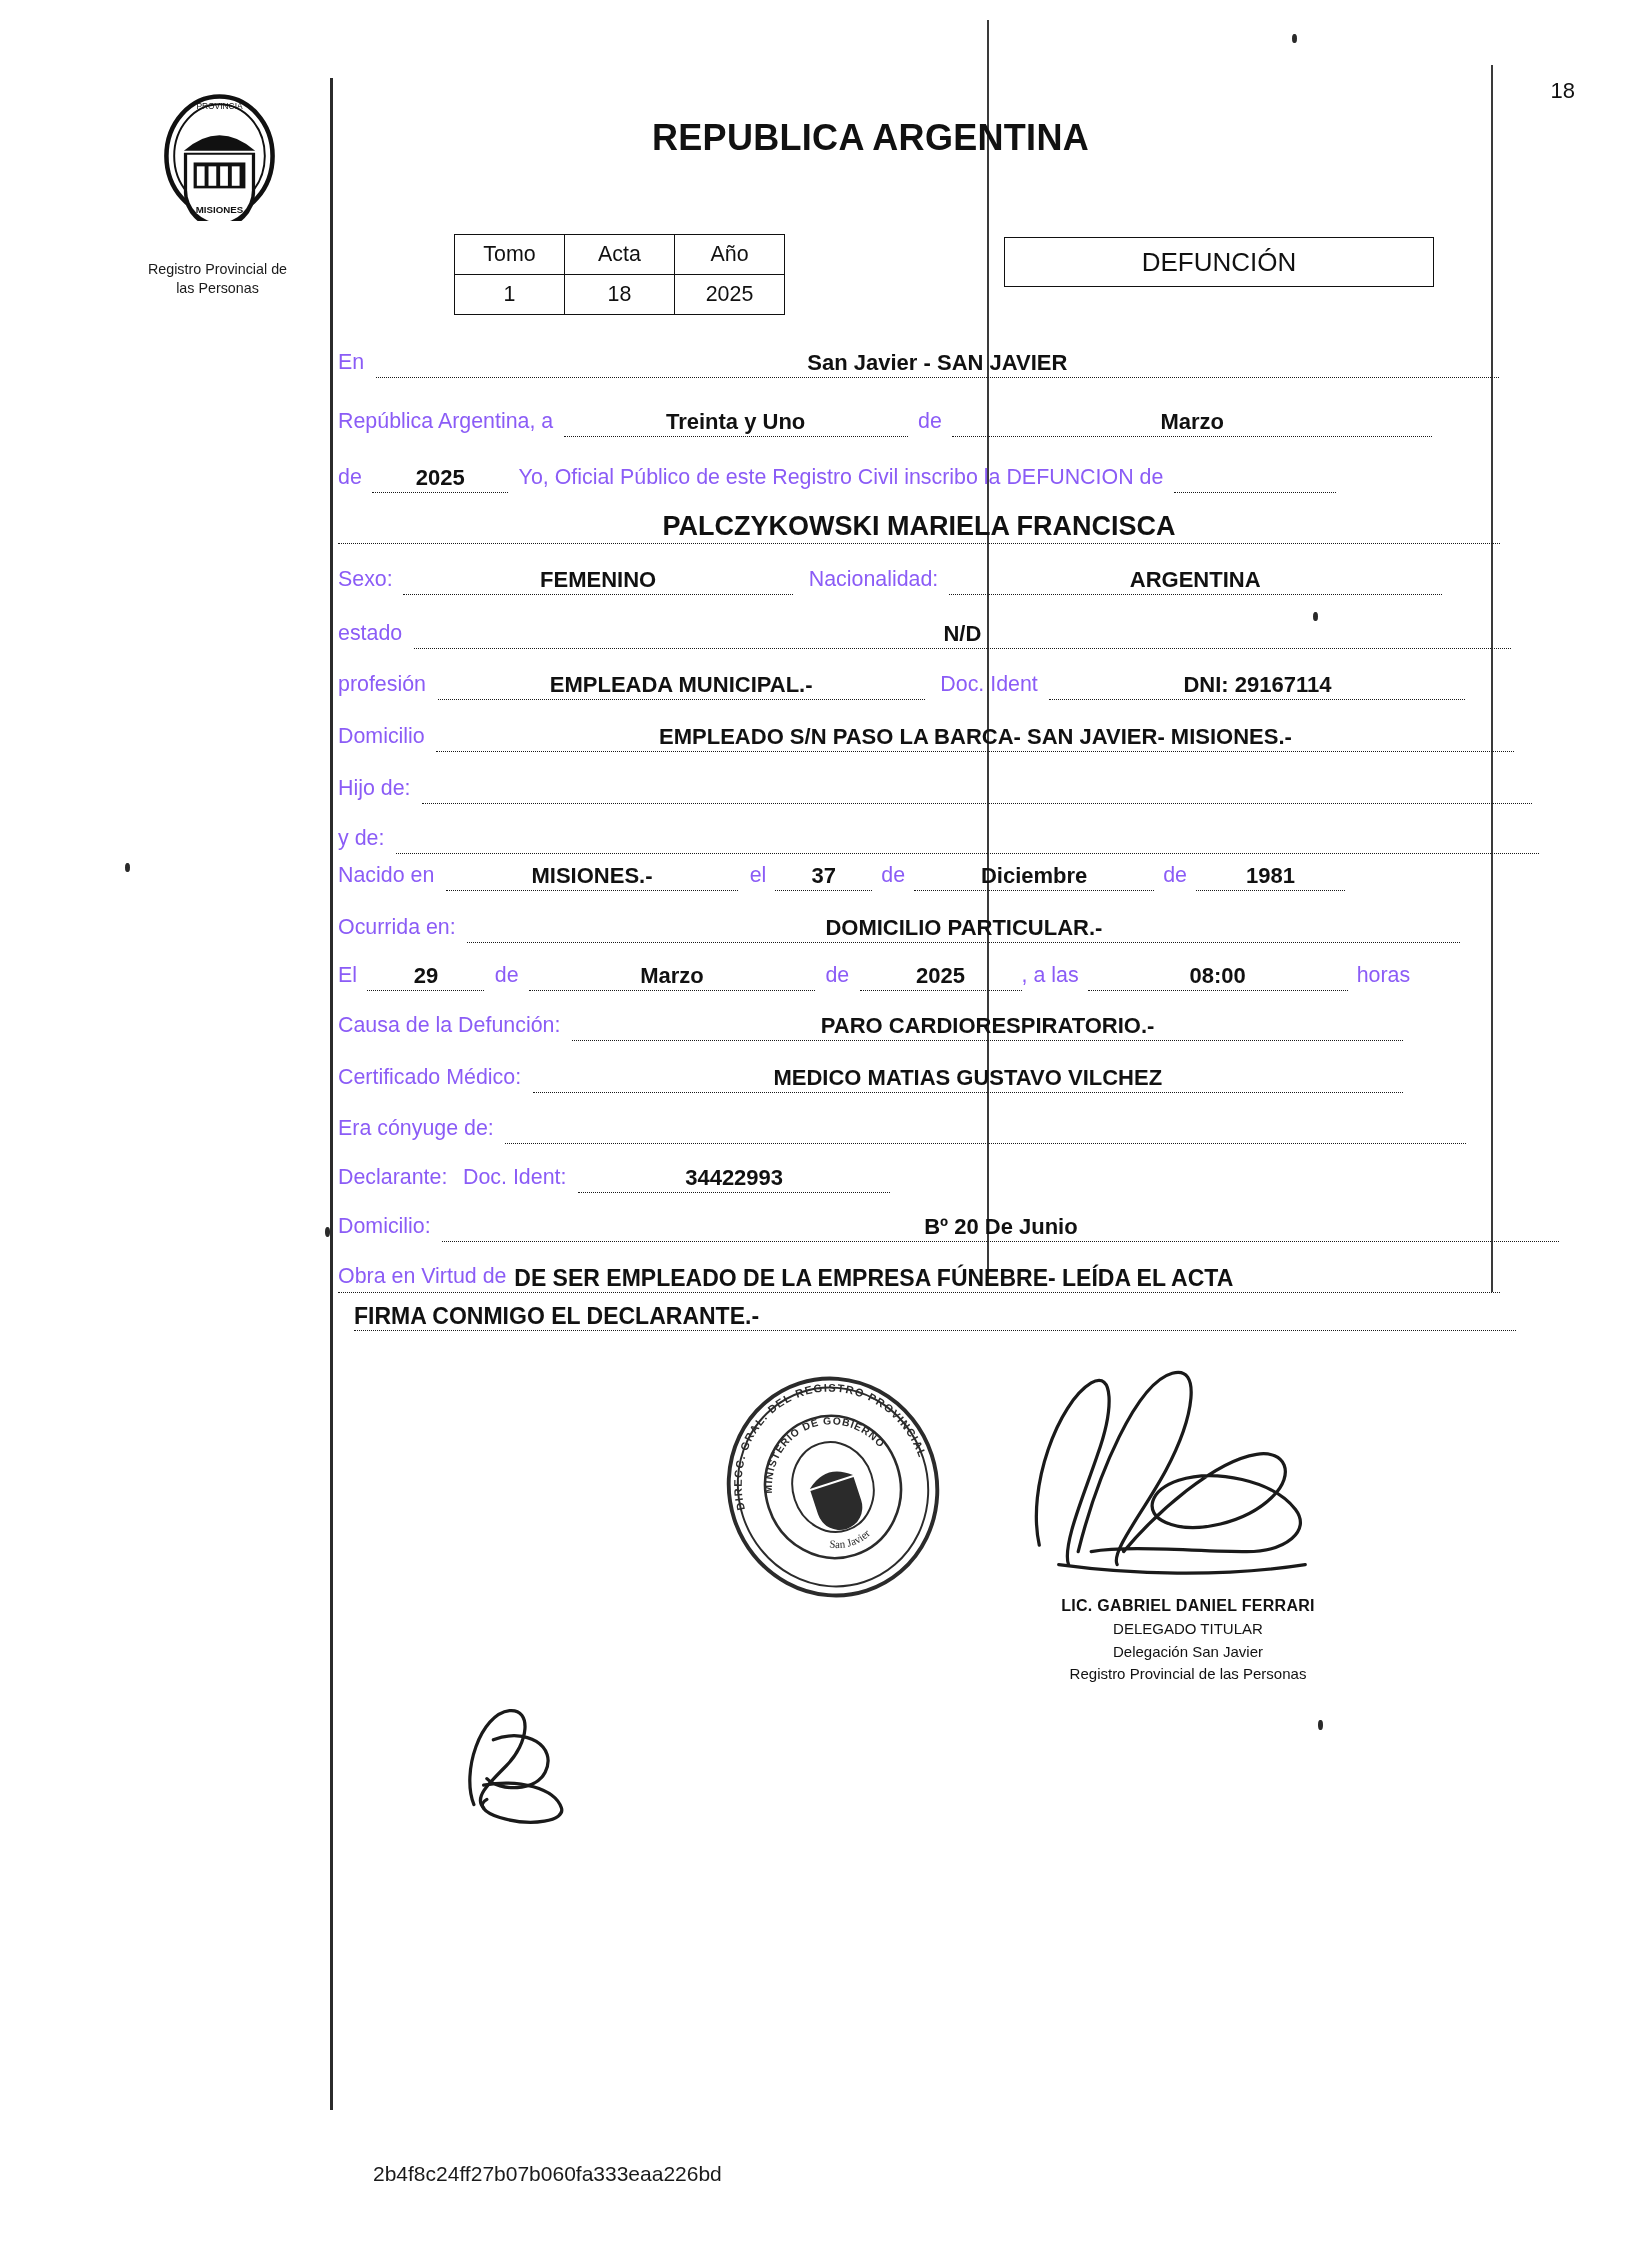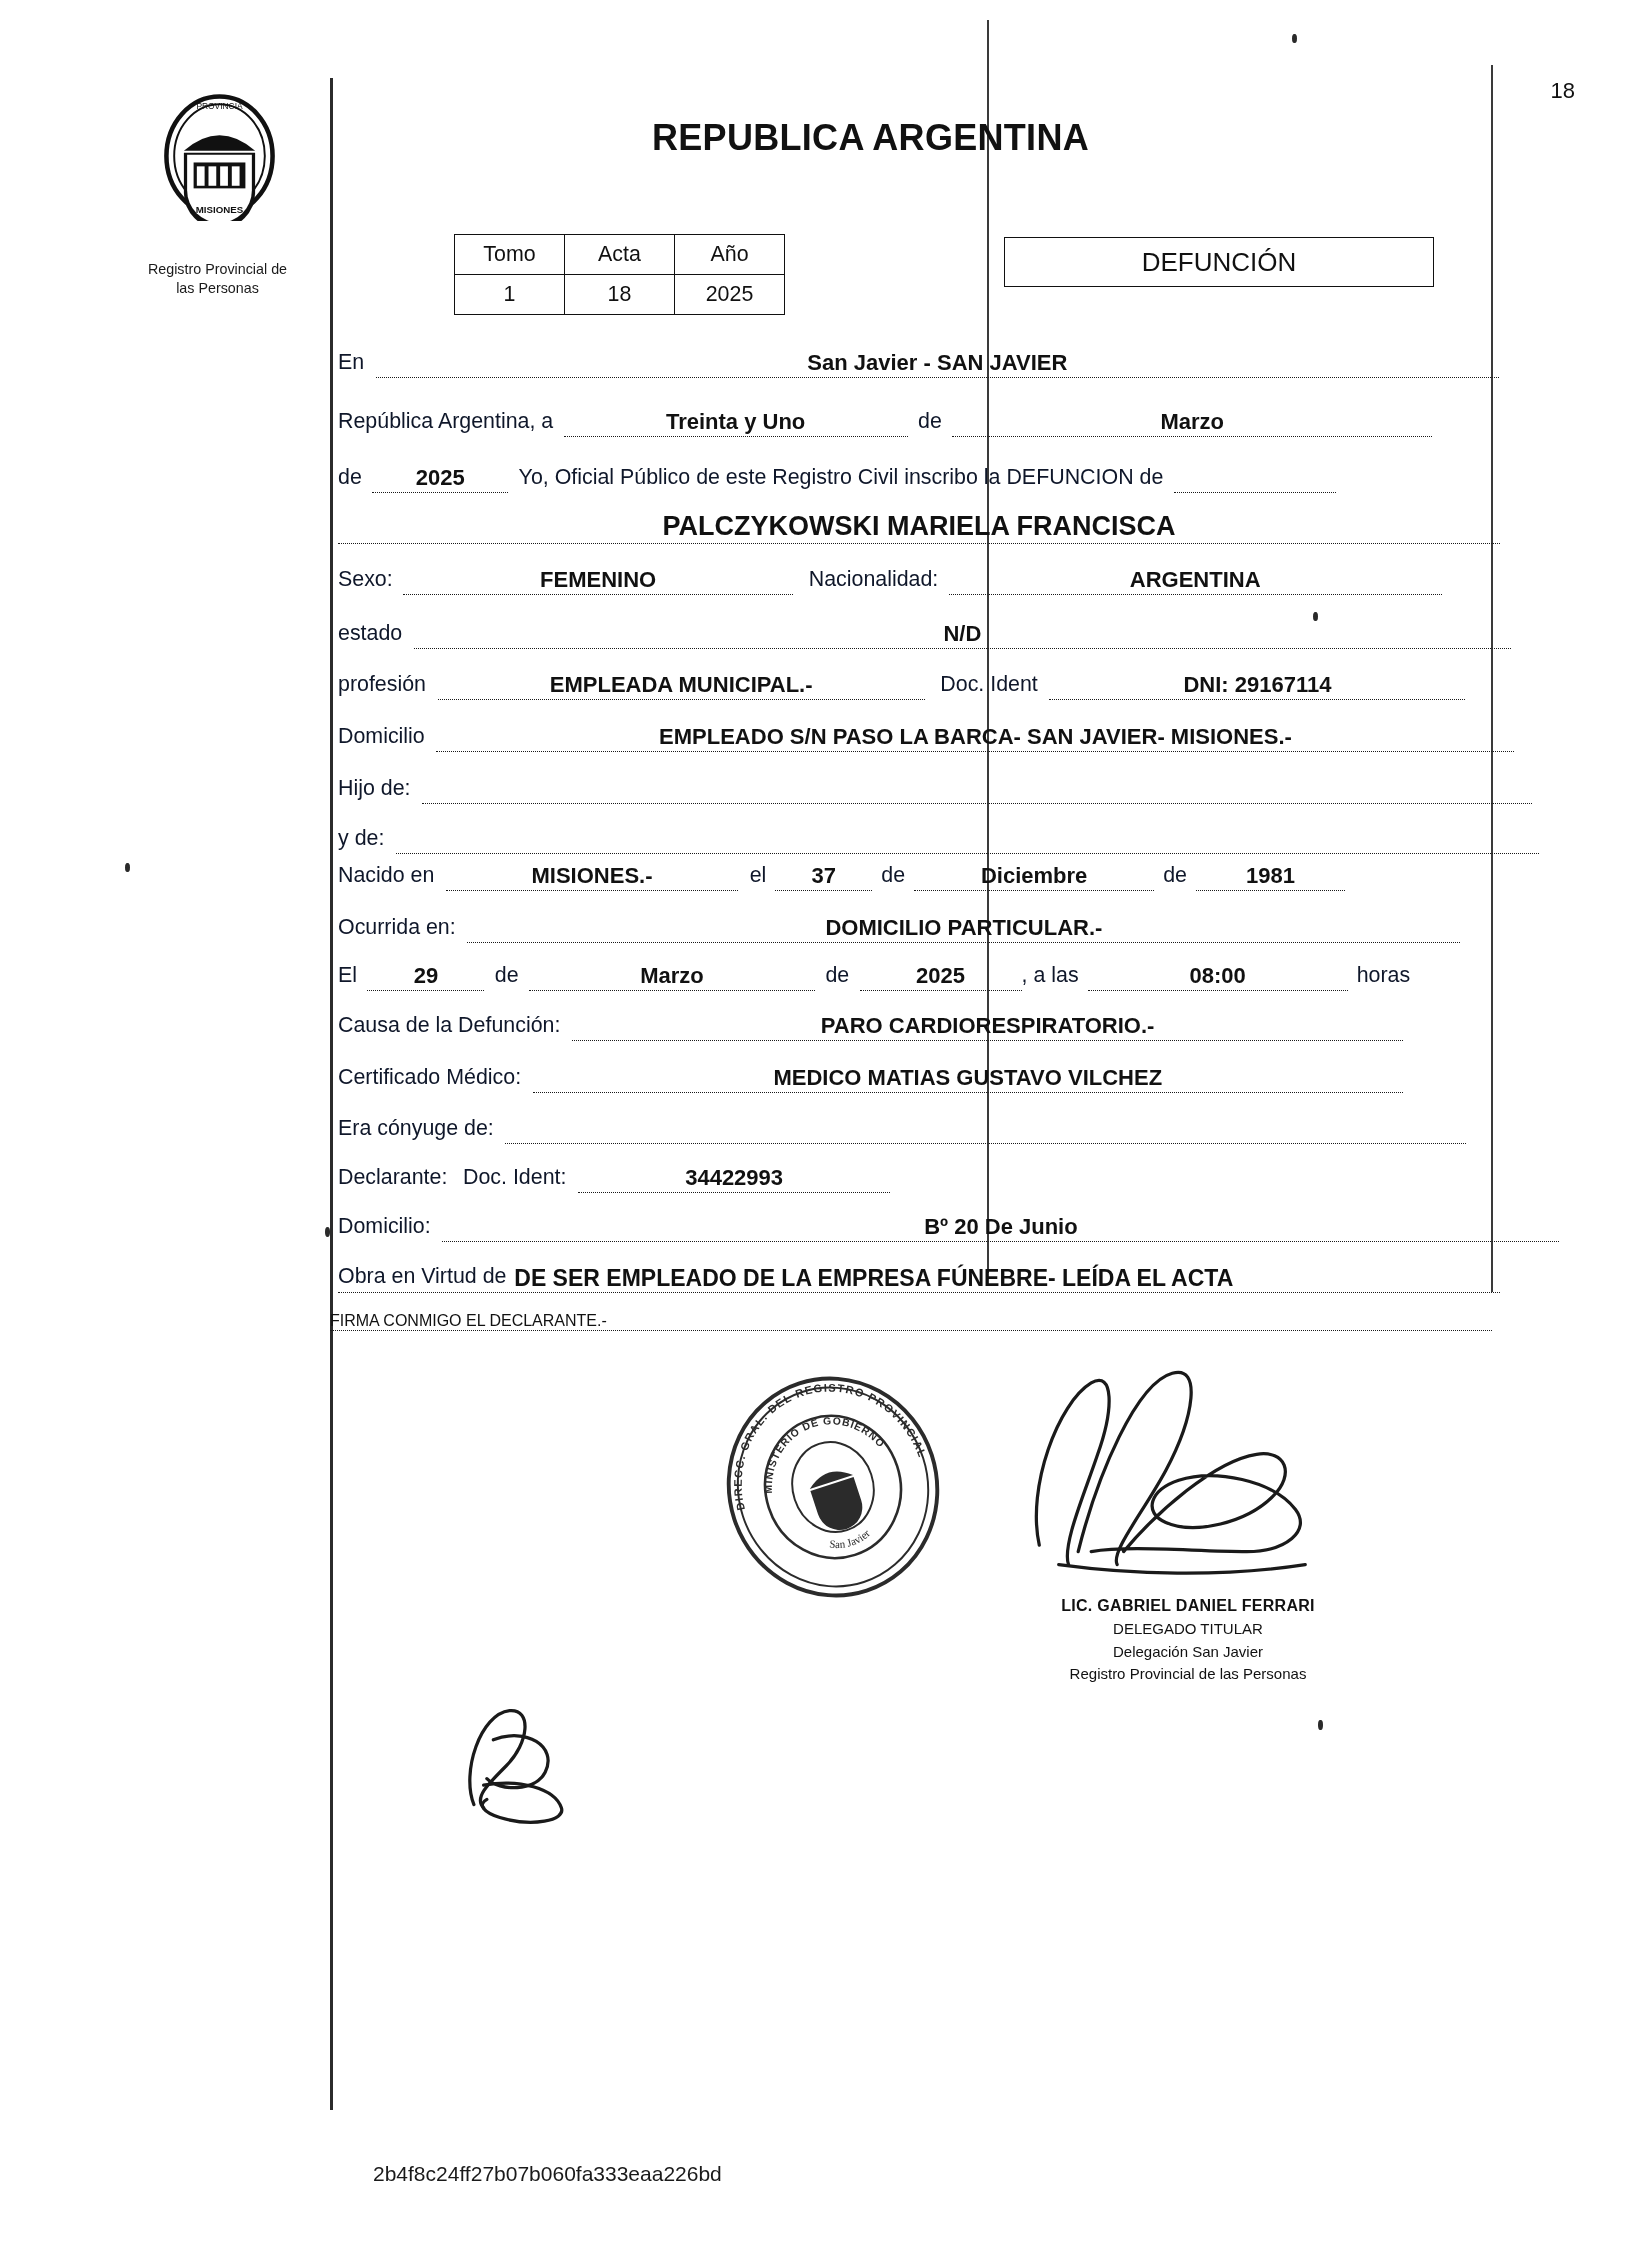--- a/index.html
+++ b/index.html
@@ -117,21 +117,21 @@
   
   .row {
     position: absolute;
     display: flex;
     align-items: flex-end;
     font-size: 21.4px;
     white-space: nowrap;
   }
   .lbl {
     font-size: 21.4px;
-    color: #0f172a;
+    color: #8b5cf6;
     padding-bottom: 2.6px;
   }
   .fill {
     position: relative;
     border-bottom: 1.9px dotted #1a1a1a;
     height: 30px;
     display: flex;
     align-items: flex-end;
     justify-content: center;
     overflow: hidden;
@@ -156,27 +156,27 @@
     align-items: flex-end;
     font-size: 21.4px;
   }
   .obra-line1 .bold {
     font-weight: bold;
     font-size: 23px;
     margin-left: 7.8px;
   }
   .obra-line2 {
     position: absolute;
-    left: 330px;
+    left: 354px;
     top: 1256px;
     width: 1162px;
     border-bottom: 1.9px dotted #1a1a1a;
     height: 34px;
-    font-size: 16px;
-    font-weight: normal;
+    font-size: 23px;
+    font-weight: bold;
     display: flex;
     align-items: flex-end;
   }
 
   
   .seal {
     position: absolute;
     left: 713px;
     top: 1357px;
     width: 240px;

